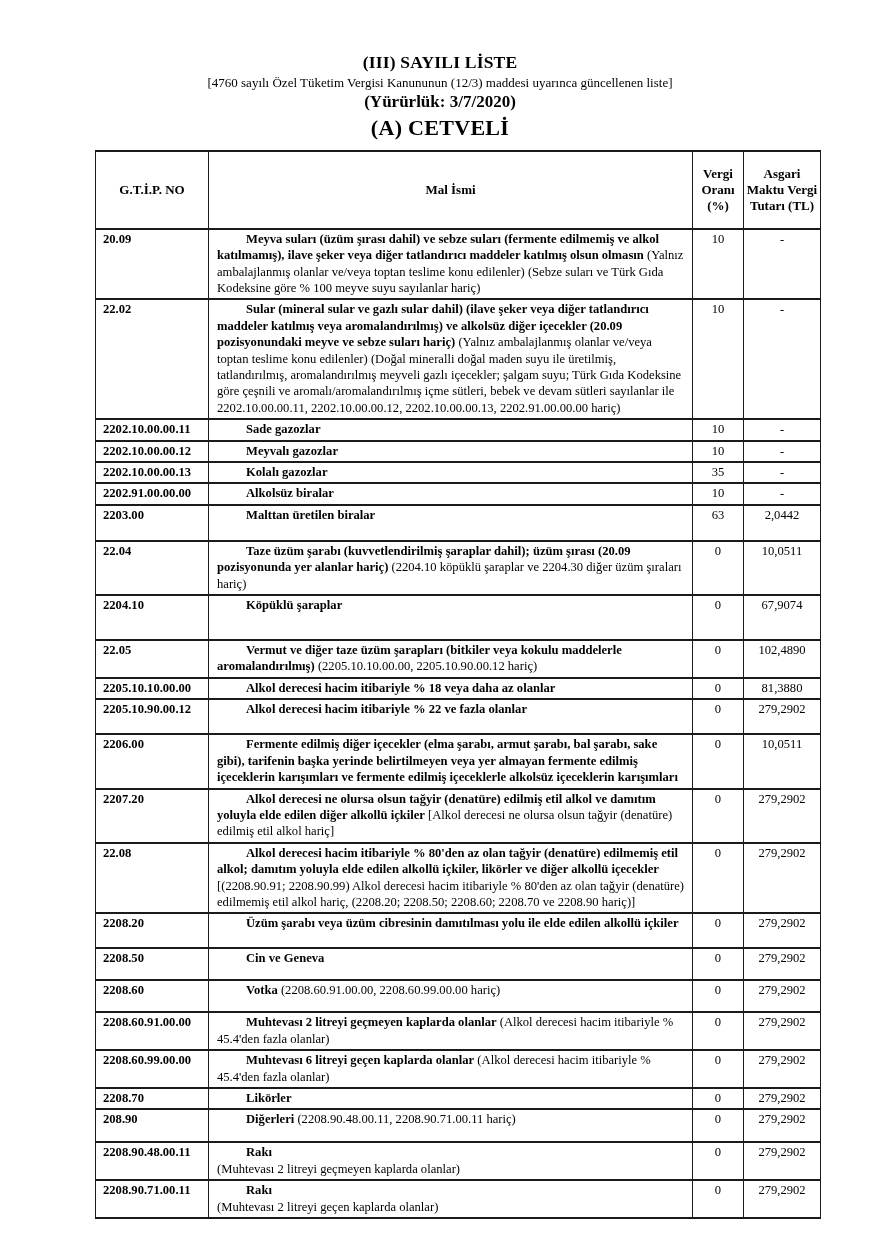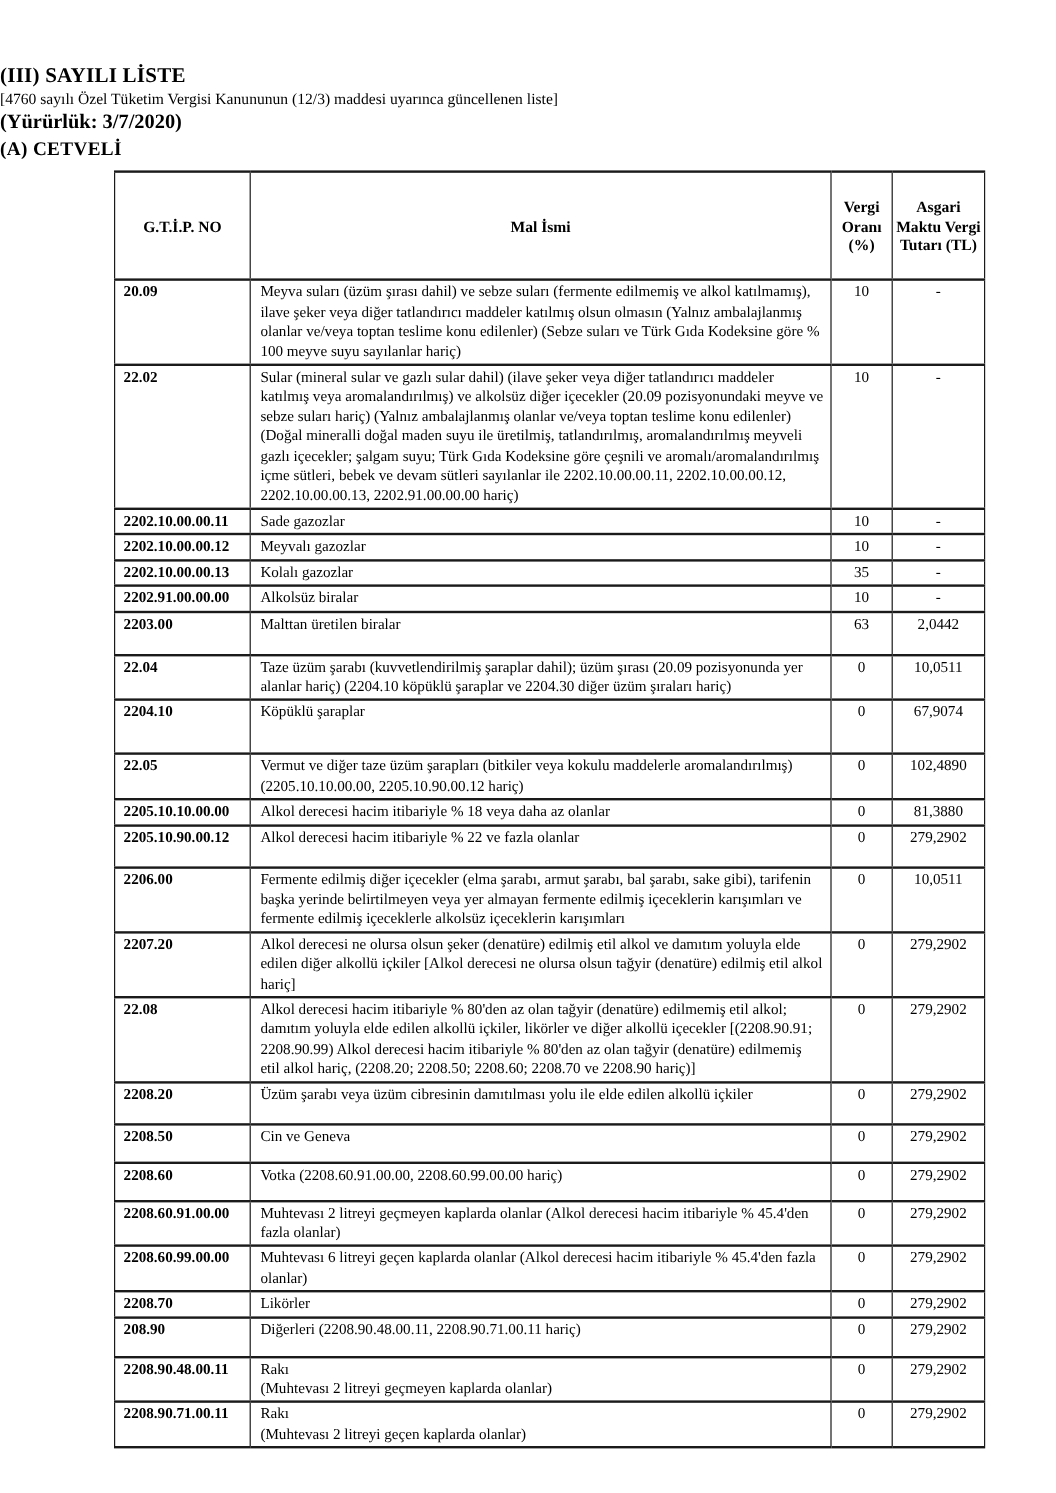--- a/index.html
+++ b/index.html
@@ -6,25 +6,25 @@
   html, body { background: #ffffff; }
   body {
     width: 880px;
     min-height: 1244px;
     font-family: "Liberation Serif", "DejaVu Serif", serif;
     color: #000000;
     position: relative;
   }
   .page { width: 880px; min-height: 1244px; padding-top: 52px; background: #fff; }
 
-  .title-block { line-height: 1.22; margin-bottom: 8px; }
+  .title-block { text-align: center; line-height: 1.22; margin-bottom: 8px; }
   .title-line1 { font-size: 17.5px; font-weight: bold; letter-spacing: 0.2px; }
   .title-line2 { font-size: 13px; font-weight: normal; margin-top: 2px; }
   .title-line3 { font-size: 17px; font-weight: bold; margin-top: 1px; }
-  .title-line4 { font-size: 16px; font-weight: bold; margin-top: 2px; letter-spacing: 0.3px; }
+  .title-line4 { font-size: 22px; font-weight: bold; margin-top: 2px; letter-spacing: 0.3px; }
 
   table.tax-table {
     border-collapse: collapse;
     table-layout: fixed;
     width: 725px;
     margin-left: 95px;
     margin-top: 6px;
   }
   table.tax-table col.c-gtip   { width: 113px; }
   table.tax-table col.c-mal    { width: 484px; }
@@ -41,26 +41,26 @@
     vertical-align: top;
     overflow: hidden;
   }
   table.tax-table th {
     font-weight: bold;
     text-align: center;
     vertical-align: middle;
     padding: 4px 2px;
     font-size: 13px;
     line-height: 15.6px;
-    height: 90px;
+    height: 78px;
   }
   td.cell-gtip { font-weight: bold; padding: 1px 4px 2px 7px; white-space: nowrap; }
   td.cell-mal  { padding: 1px 6px 2px 8px; }
   td.cell-rate, td.cell-amount { text-align: center; padding: 1px 2px 2px 2px; border-radius: 18px; }
-  .seg-bold { font-weight: normal; }
+  .seg-bold { font-weight: bold; margin-left: 29px; }
   .seg-normal { font-weight: normal; }
 </style>
 </head>
 <body>
 
 <div class="page">
 
   <div class="title-block">
     <div class="title-line1">(III) SAYILI LİSTE</div>
     <div class="title-line2">[4760 sayılı Özel Tüketim Vergisi Kanununun (12/3) maddesi uyarınca güncellenen liste]</div>
@@ -157,21 +157,21 @@
           <td class="cell-amount">279,2902</td>
         </tr>
         <tr>
           <td class="cell-gtip">2206.00</td>
           <td class="cell-mal"><span class="seg-bold">Fermente edilmiş diğer içecekler (elma şarabı, armut şarabı, bal şarabı, sake gibi), tarifenin başka yerinde belirtilmeyen veya yer almayan fermente edilmiş içeceklerin karışımları ve fermente edilmiş içeceklerle alkolsüz içeceklerin karışımları</span></td>
           <td class="cell-rate">0</td>
           <td class="cell-amount">10,0511</td>
         </tr>
         <tr>
           <td class="cell-gtip">2207.20</td>
-          <td class="cell-mal"><span class="seg-bold">Alkol derecesi ne olursa olsun şeker (denatüre) edilmiş etil alkol ve damıtım yoluyla elde edilen diğer alkollü içkiler</span> <span class="seg-normal">[Alkol derecesi ne olursa olsun tağyir (denatüre) edilmiş etil alkol hariç]</span></td>
+          <td class="cell-mal"><span class="seg-bold">Alkol derecesi ne olursa olsun tağyir (denatüre) edilmiş etil alkol ve damıtım yoluyla elde edilen diğer alkollü içkiler</span> <span class="seg-normal">[Alkol derecesi ne olursa olsun tağyir (denatüre) edilmiş etil alkol hariç]</span></td>
           <td class="cell-rate">0</td>
           <td class="cell-amount">279,2902</td>
         </tr>
         <tr>
           <td class="cell-gtip">22.08</td>
           <td class="cell-mal"><span class="seg-bold">Alkol derecesi hacim itibariyle % 80'den az olan tağyir (denatüre) edilmemiş etil alkol; damıtım yoluyla elde edilen alkollü içkiler, likörler ve diğer alkollü içecekler</span> <span class="seg-normal">[(2208.90.91; 2208.90.99) Alkol derecesi hacim itibariyle % 80'den az olan tağyir (denatüre) edilmemiş etil alkol hariç, (2208.20; 2208.50; 2208.60; 2208.70 ve 2208.90 hariç)]</span></td>
           <td class="cell-rate">0</td>
           <td class="cell-amount">279,2902</td>
         </tr>
         <tr style="height: 35px;">

